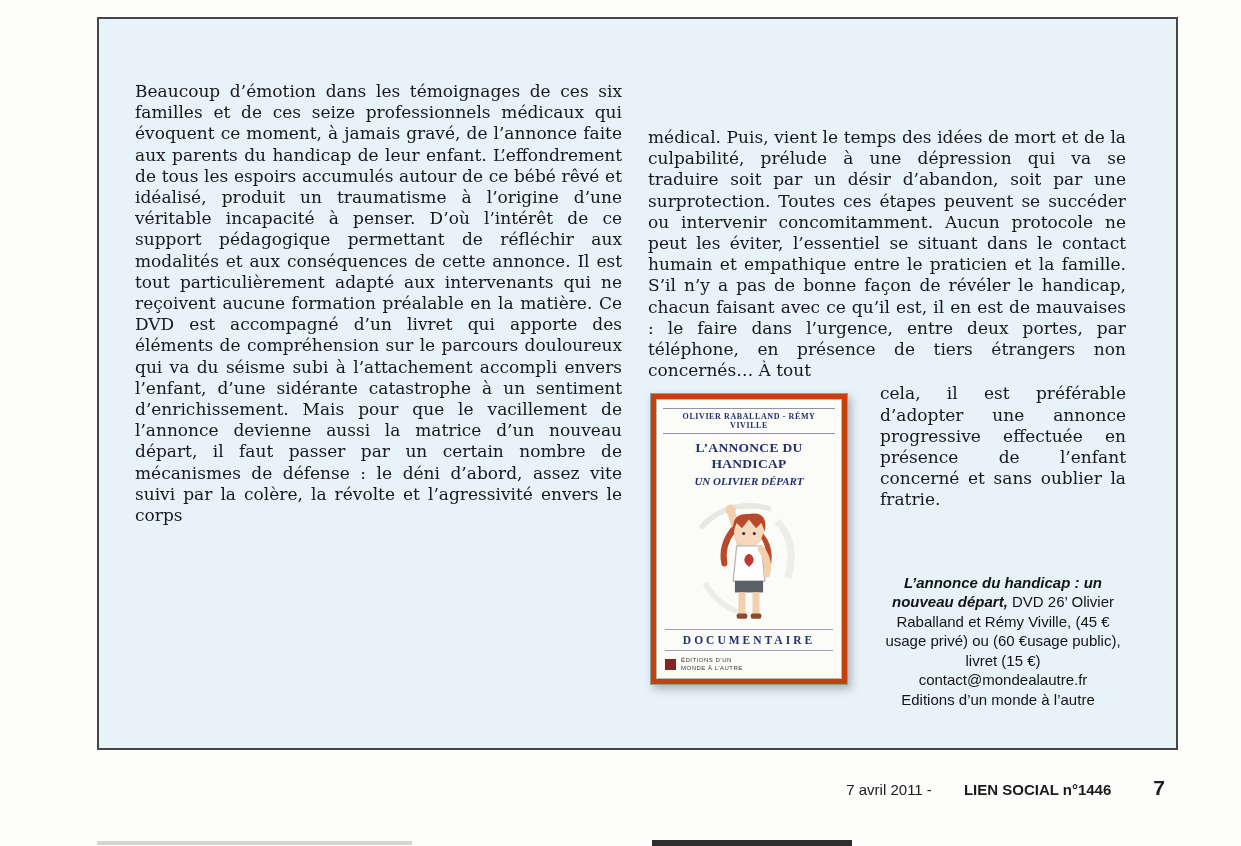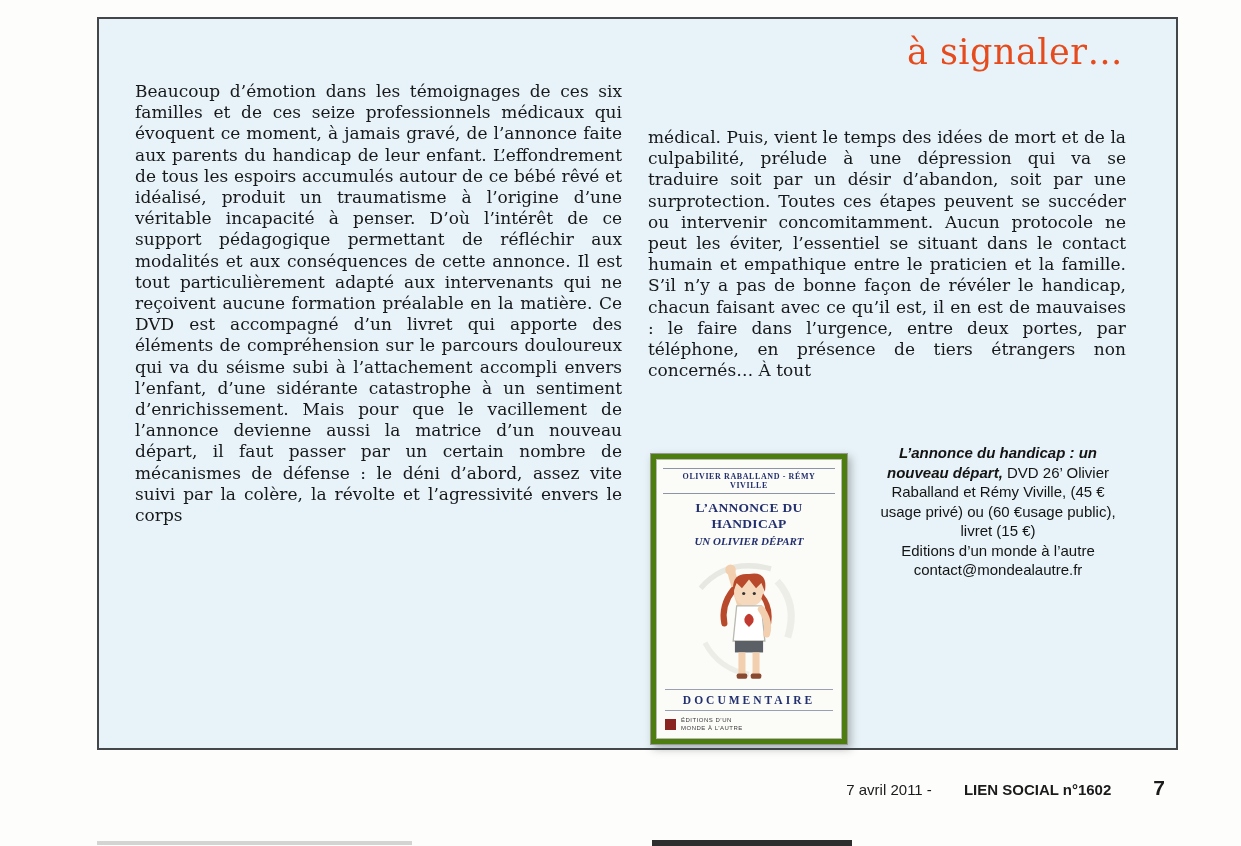--- a/index.html
+++ b/index.html
@@ -48,22 +48,22 @@
     color:#17181a;
     hyphens:auto;
   }
 
   .wrap-region { margin-top:2px; }
   .wrap-region::after { content:""; display:block; clear:both; }
 
   
   .dvd-cover {
     float:left; width:198px;
-    margin:10px 4px 4px 2px;
-    background:#4d7c0f;
+    margin:10px 32px 4px 2px;
+    background:#c2410c;
     border:1px solid #9a9a94;
     padding:5px;
     box-sizing:border-box;
     box-shadow:3px 4px 8px rgba(60,60,60,0.35);
   }
   .dvd-inner {
     background:#fbfbf8;
     border:1px solid #b9b9b2;
     padding:8px 6px 6px;
   }
@@ -132,21 +132,20 @@
 
   
   .artifact-dark  { position:absolute; left:652px; top:840px; width:200px; height:6px; background:#2e2e2e; }
   .artifact-light { position:absolute; left:97px;  top:841px; width:315px; height:4px; background:#d4d4d2; }
 </style>
 </head>
 <body>
 
 <div class="content-box">
 
-  <div class="section-header">à signaler…</div>
 
   <div class="columns">
 
     <div class="col-left">
       <p class="body-text">Beaucoup d’émotion dans les témoignages de ces six familles et de ces seize professionnels médicaux qui évoquent ce moment, à jamais gravé, de l’annonce faite aux parents du handicap de leur enfant. L’effondrement de tous les espoirs accumulés autour de ce bébé rêvé et idéalisé, produit un traumatisme à l’origine d’une véritable incapacité à penser. D’où l’intérêt de ce support pédagogique permettant de réfléchir aux modalités et aux conséquences de cette annonce. Il est tout particulièrement adapté aux intervenants qui ne reçoivent aucune formation préalable en la matière. Ce DVD est accompagné d’un livret qui apporte des éléments de compréhension sur le parcours douloureux qui va du séisme subi à l’attachement accompli envers l’enfant, d’une sidérante catastrophe à un sentiment d’enrichissement. Mais pour que le vacillement de l’annonce devienne aussi la matrice d’un nouveau départ, il faut passer par un certain nombre de mécanismes de défense : le déni d’abord, assez vite suivi par la colère, la révolte et l’agressivité envers le corps</p>
     </div>
 
     <div class="col-right">
       <p class="body-text">médical. Puis, vient le temps des idées de mort et de la culpabilité, prélude à une dépression qui va se traduire soit par un désir d’abandon, soit par une surprotection. Toutes ces étapes peuvent se succéder ou intervenir concomitamment. Aucun protocole ne peut les éviter, l’essentiel se situant dans le contact humain et empathique entre le praticien et la famille. S’il n’y a pas de bonne façon de révéler le handicap, chacun faisant avec ce qu’il est, il en est de mauvaises : le faire dans l’urgence, entre deux portes, par téléphone, en présence de tiers étrangers non concernés… À tout</p>
 
@@ -193,33 +192,34 @@
               </svg>
             </div>
             <div class="dvd-genre">DOCUMENTAIRE</div>
             <div class="dvd-publisher">
               <span class="dvd-logo-mark"></span>
               <span class="dvd-logo-text">ÉDITIONS D’UN MONDE À L’AUTRE</span>
             </div>
           </div>
         </div>
 
+        <p class="body-text">cela, il est préférable d’adopter une annonce progressive effectuée en présence de l’enfant concerné et sans oublier la fratrie.</p>
 
         <div class="caption">
           <p><span class="caption-title">L’annonce du handicap : un nouveau départ, </span><span>DVD 26’ Olivier Raballand et Rémy Viville, (45 € usage privé) ou (60 €usage public), livret (15 €)</span></p>
+          <p>contact@mondealautre.fr</p>
           <p>Editions d’un monde à l’autre</p>
-          <p>contact@mondealautre.fr</p>
         </div>
 
       </div>
     </div>
 
   </div>
 </div>
 
 <div class="footer">
   <span class="footer-date">7 avril 2011 - </span>
-    <span class="footer-journal">LIEN SOCIAL n°1602</span>
+    <span class="footer-journal">LIEN SOCIAL n°1446</span>
   <span class="footer-pagenum">7</span>
 </div>
 
 <div class="artifact-dark"></div>
 <div class="artifact-light"></div>
 
 </body></html>

